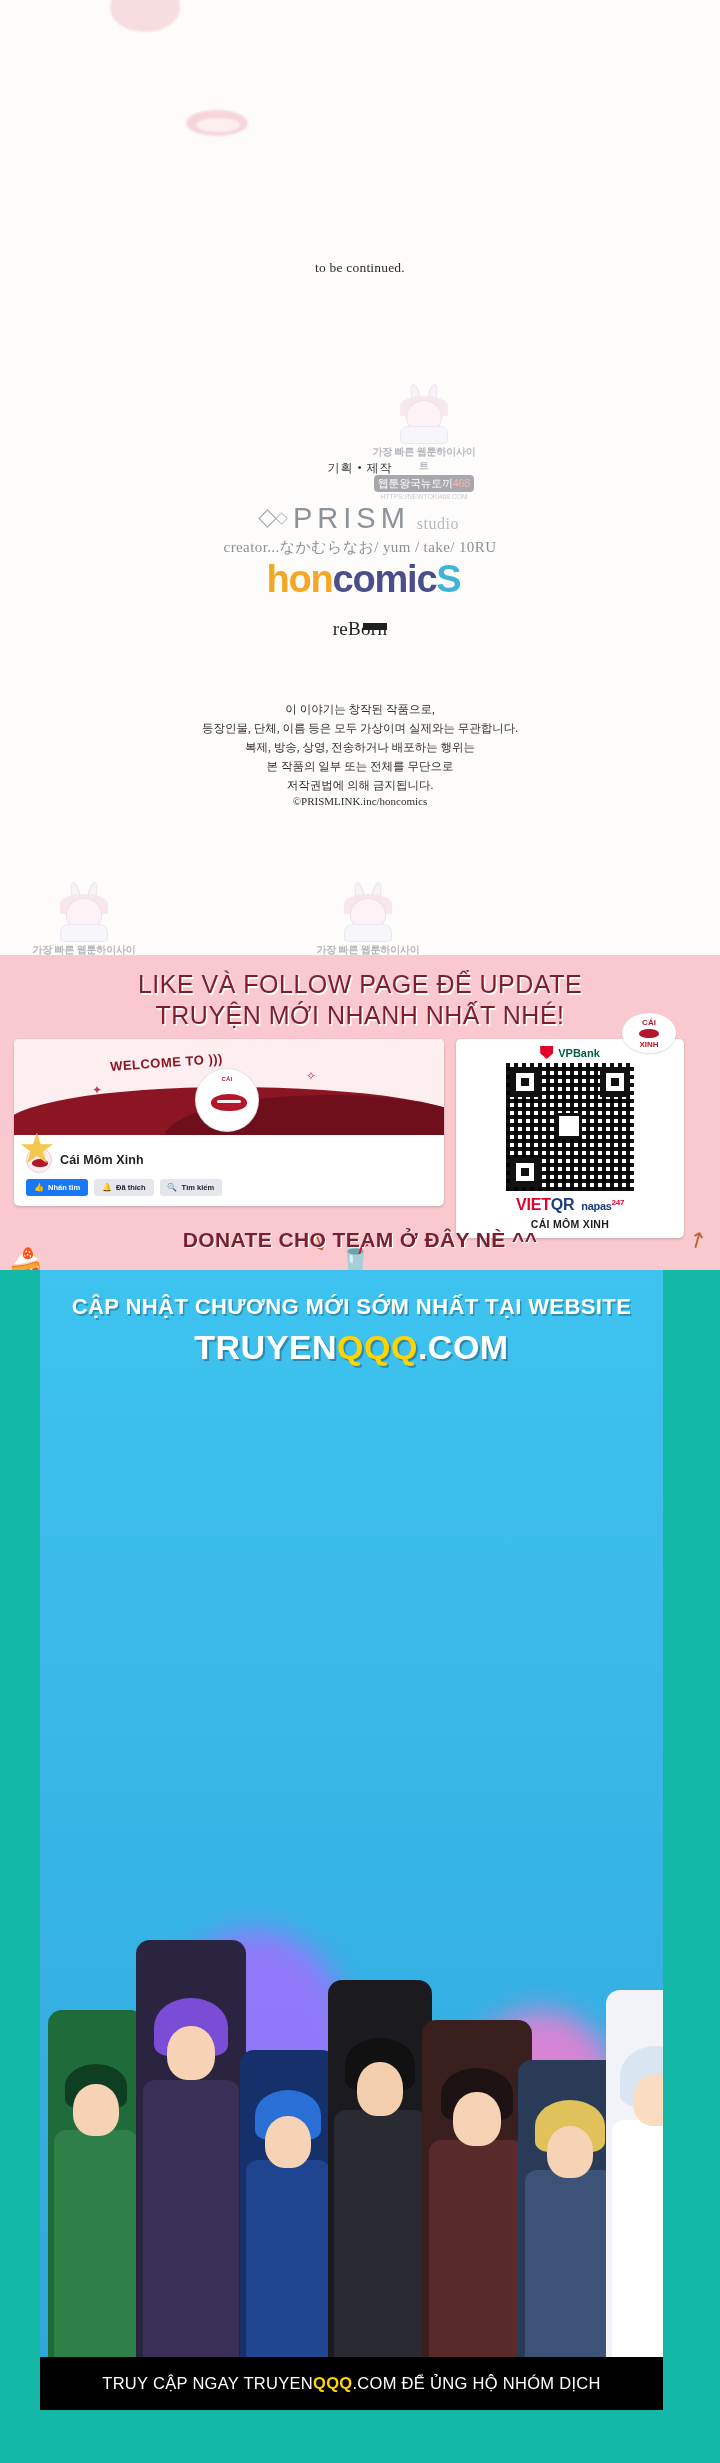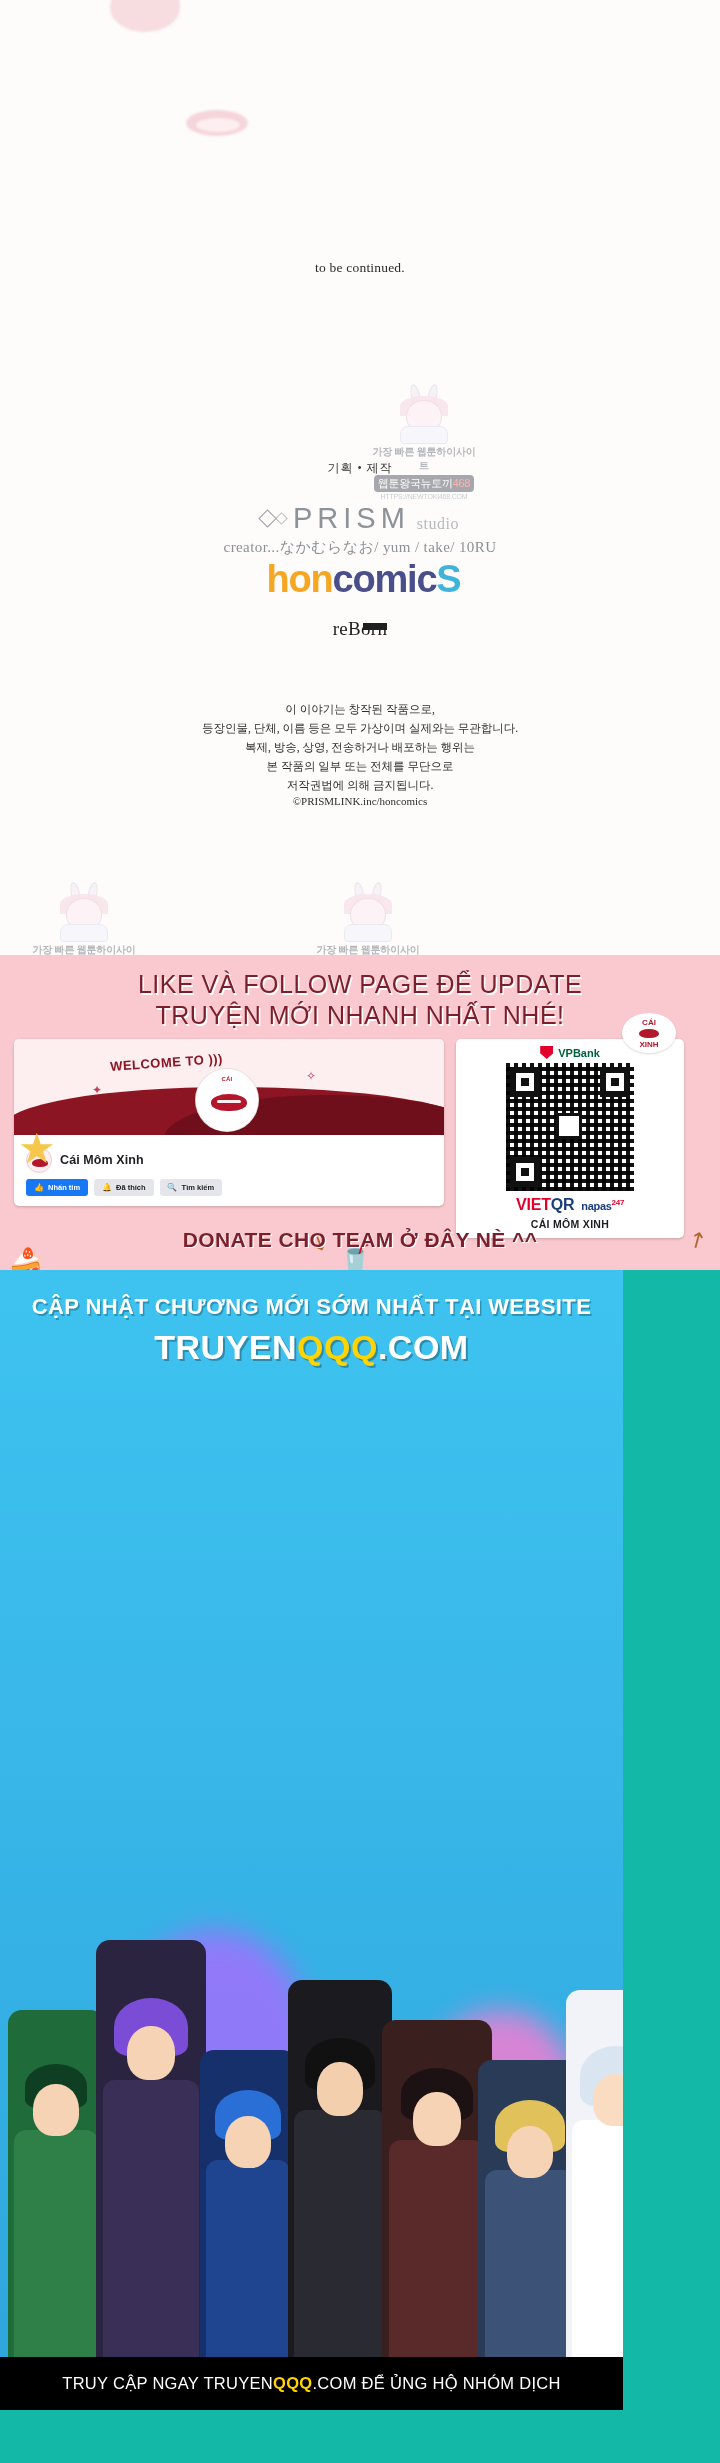--- a/index.html
+++ b/index.html
@@ -543,20 +543,21 @@
     text-shadow: 1.2px 1.2px 0 #ffffff;
   }
 
   
   .blue {
     position: relative;
     width: 623px;
     height: 1140px;
     background: linear-gradient(180deg, #3ec3f0 0%, #38b6e8 45%, #2ea5dd 100%);
     overflow: hidden;
+    margin-left: 40px;
   }
   .blue-title {
     text-align: center;
     padding-top: 24px;
     font-family: "Liberation Sans", sans-serif;
     font-weight: 700;
     font-size: 22px;
     color: #ffffff;
     letter-spacing: .4px;
     text-shadow: 1.5px 1.5px 0 rgba(0,0,0,.25);

